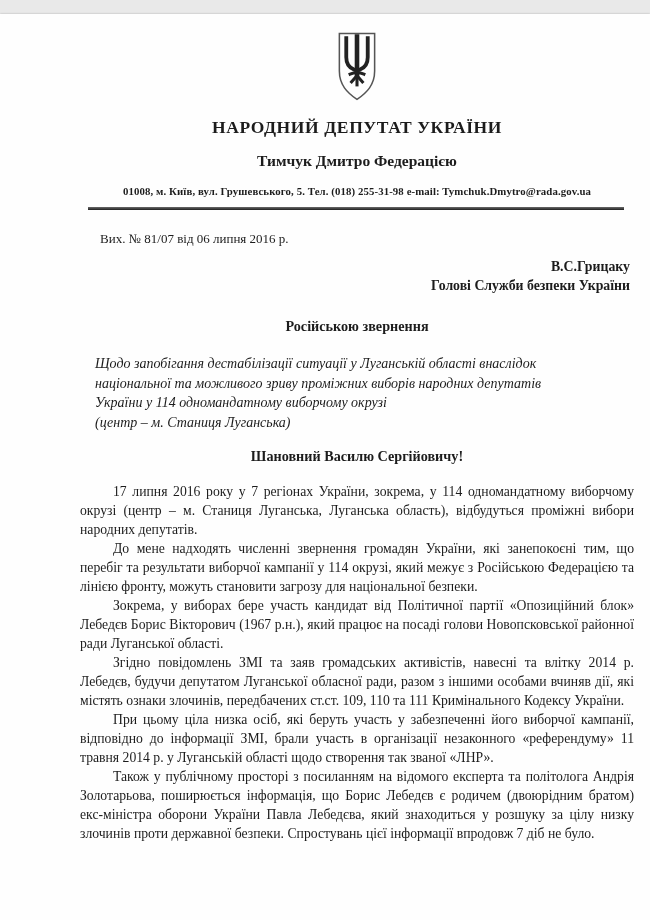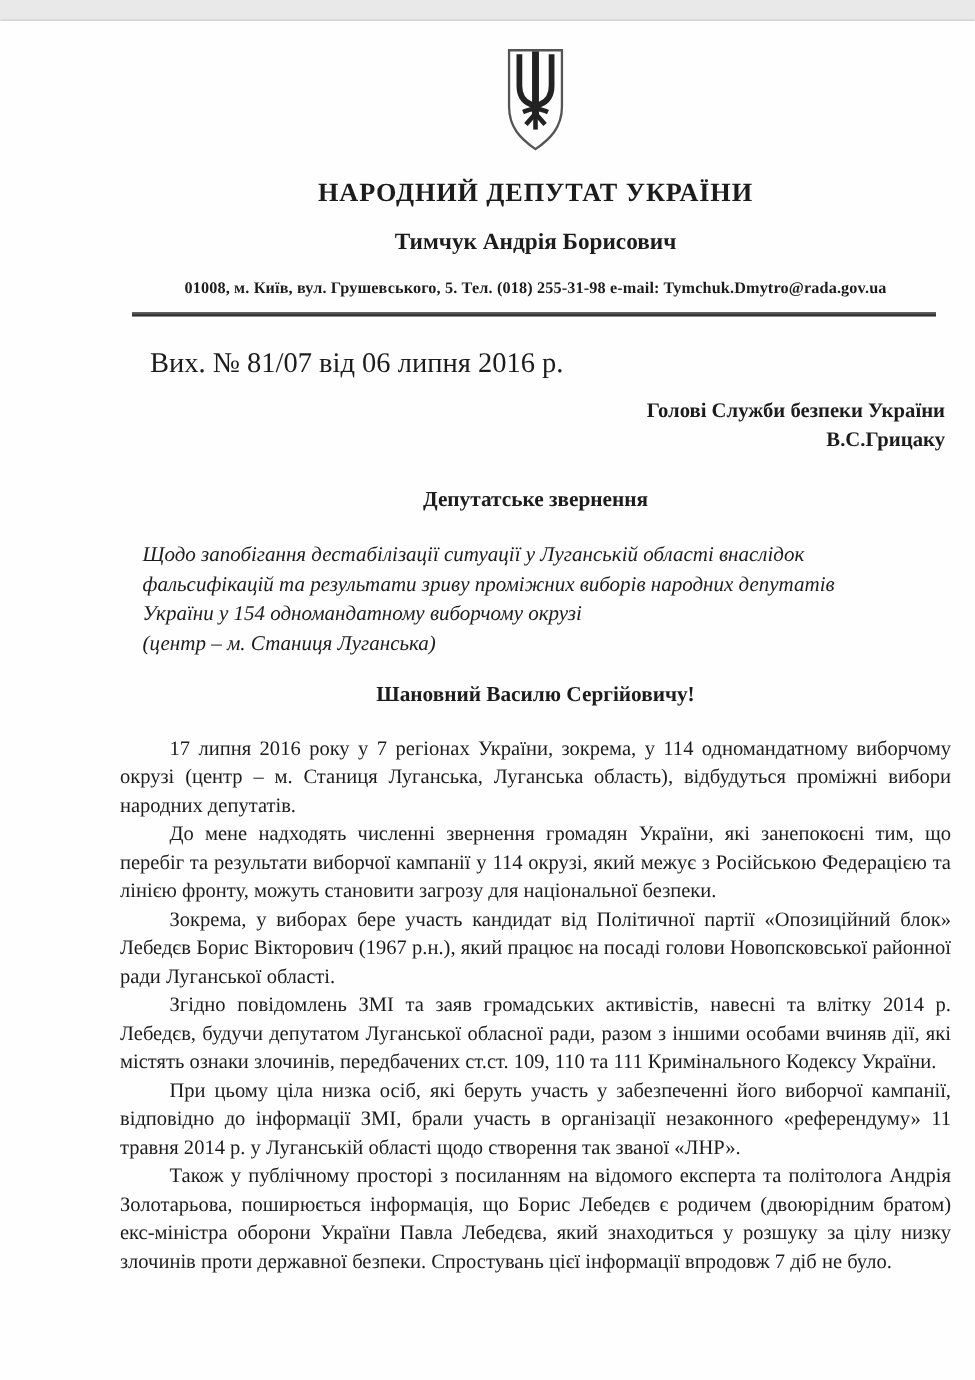--- a/index.html
+++ b/index.html
@@ -10,21 +10,21 @@
     box-shadow:0 0 2px rgba(0,0,0,.25);
   }
   .content{padding:0 16px 0 80px;}
   .center{text-align:center;}
   .emblem-wrap{padding-top:16px;text-align:center;}
   .emblem-wrap svg{display:inline-block;}
   .lh-title{font-size:17.5px;font-weight:bold;letter-spacing:.6px;margin-top:7px;}
   .lh-name{font-size:15.5px;font-weight:bold;margin-top:14px;}
   .lh-contact{font-size:10.8px;font-weight:bold;margin-top:15px;letter-spacing:.1px;}
   .rule{height:3px;background:linear-gradient(#6a6a6a,#1f1f1f);margin:10px 10px 0 8px;}
-  .ref-line{font-size:19px;margin-top:21px;padding-left:20px;}
+  .ref-line{font-size:13px;margin-top:21px;padding-left:20px;}
   .addressee{ text-align:right;font-weight:bold;font-size:13.8px;line-height:19px;margin-top:10px;padding-right:4px;}
   .doc-type{font-weight:bold;font-size:14.2px;margin-top:23px;}
   .subject{font-style:italic;font-size:14px;line-height:19.5px;margin-top:19px;padding-left:15px;}
   .salutation{font-weight:bold;font-size:14.2px;margin-top:16px;}
   .body-text{margin-top:17px;font-size:13.7px;line-height:19px;text-align:justify;}
   .body-text p{margin:0;text-indent:33px;}
 </style>
 </head>
 <body>
 
@@ -39,38 +39,38 @@
           <path d="M44,9 V34 Q44,46 34,50" stroke-width="5"></path>
           <path d="M30,7 V58" stroke-width="6"></path>
           <path d="M21,56 Q30,52 39,56" stroke-width="4"></path>
           <path d="M30,58 L23,66 M30,58 L37,66" stroke-width="4"></path>
           <path d="M30,62 V70" stroke-width="4"></path>
         </g>
       </svg>
     </div>
 
     <div class="lh-title center">НАРОДНИЙ ДЕПУТАТ УКРАЇНИ</div>
-    <div class="lh-name center">Тимчук Андрія Борисович</div>
+    <div class="lh-name center">Тимчук Дмитро Федерацією</div>
     <div class="lh-contact center">01008, м. Київ, вул. Грушевського, 5. Тел. (018) 255-31-98  e-mail: Tymchuk.Dmytro@rada.gov.ua</div>
 
     <div class="rule"></div>
 
     <div class="ref-line">Вих. № 81/07 від 06 липня 2016 р.</div>
 
     <div class="addressee">
+      <div>В.С.Грицаку</div>
       <div>Голові Служби безпеки України</div>
-      <div>В.С.Грицаку</div>
     </div>
 
-    <div class="doc-type center">Депутатське звернення</div>
+    <div class="doc-type center">Російською звернення</div>
 
     <div class="subject">
       <div>Щодо запобігання дестабілізації ситуації у Луганській області внаслідок</div>
-      <div>фальсифікацій та результати зриву проміжних виборів народних депутатів</div>
-      <div>України у 154 одномандатному виборчому окрузі</div>
+      <div>національної та можливого зриву проміжних виборів народних депутатів</div>
+      <div>України у 114 одномандатному виборчому окрузі</div>
       <div>(центр – м. Станиця Луганська)</div>
     </div>
 
     <div class="salutation center">Шановний Василю Сергійовичу!</div>
 
     <div class="body-text">
       <p>17 липня 2016 року у 7 регіонах України, зокрема, у 114 одномандатному виборчому окрузі (центр – м. Станиця Луганська, Луганська область), відбудуться проміжні вибори народних депутатів.</p>
       <p>До мене надходять численні звернення громадян України, які занепокоєні тим, що перебіг та результати виборчої кампанії у 114 окрузі, який межує з Російською Федерацією та лінією фронту, можуть становити загрозу для національної безпеки.</p>
       <p>Зокрема, у виборах бере участь кандидат від Політичної партії «Опозиційний блок» Лебедєв Борис Вікторович (1967 р.н.), який працює на посаді голови Новопсковської районної ради Луганської області.</p>
       <p>Згідно повідомлень ЗМІ та заяв громадських активістів, навесні та влітку 2014 р. Лебедєв, будучи депутатом Луганської обласної ради, разом з іншими особами вчиняв дії, які містять ознаки злочинів, передбачених ст.ст. 109, 110 та 111 Кримінального Кодексу України.</p>

